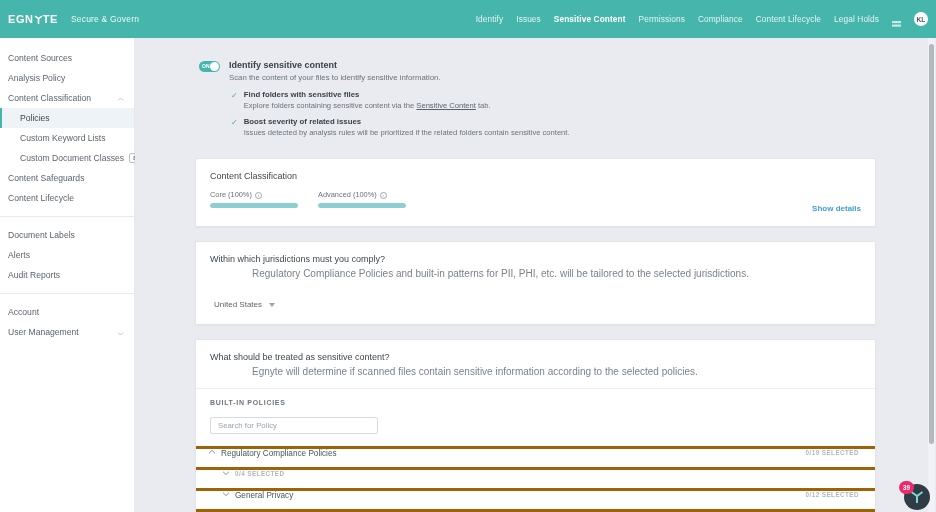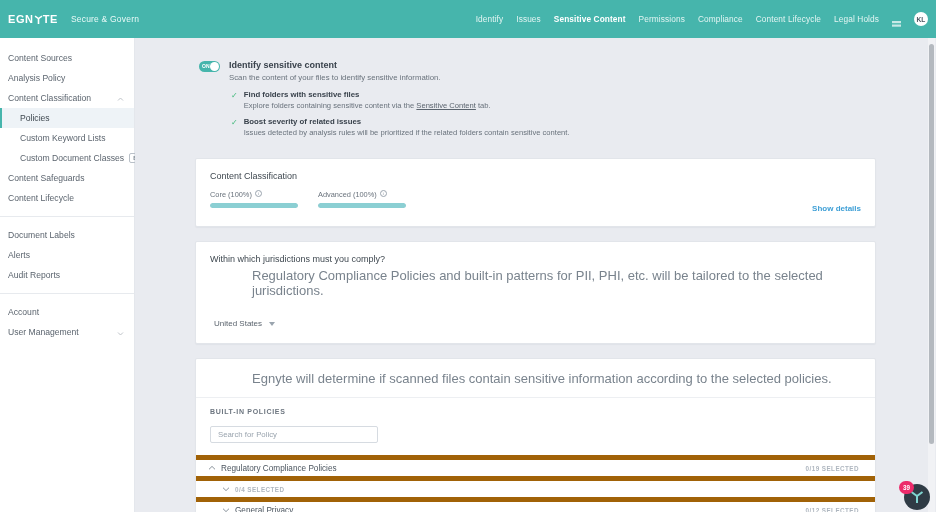--- a/index.html
+++ b/index.html
@@ -91,26 +91,26 @@
 
   
   .card {
     background: #ffffff; border-radius: 2px; border: 1px solid #e2e5ea;
     box-shadow: 0 1px 1px rgba(60,70,90,.05);
     margin-bottom: 14px;
   }
   .card-pad { padding: 12px 14px 13px 14px; }
   .card-title { font-size: 9px; color: #3f4850; margin-bottom: 9px; }
   .card-q { font-size: 9px; color: #3f4850; margin-bottom: 4px; }
-  .card-sub { font-size: 13px; color: #79838d; padding-left: 42px; }
+  .card-sub { font-size: 10px; color: #79838d; padding-left: 42px; }
 
   .cc-row { display: flex; align-items: flex-start; }
   .meters { display: flex; gap: 20px; flex: 1; }
   .meter { width: 88px; }
-  .meter-label { font-size: 7.4px; color: #69727c; display: flex; align-items: flex-start; gap: 3px; margin-bottom: 4px; }
+  .meter-label { font-size: 7.4px; color: #69727c; display: flex; align-items: flex-end; gap: 3px; margin-bottom: 4px; }
   .info-i {
     width: 7px; height: 7px; border-radius: 50%; border: 1px solid #9aa4ae; color: #9aa4ae;
     font-size: 5px; display: inline-flex; align-items: center; justify-content: center; line-height: 1;
     font-family: "Liberation Serif", serif; cursor: pointer;
   }
   .bar { height: 5px; border-radius: 3px; background: #e3e7ec; overflow: hidden; }
   .bar > i { display: block; height: 100%; background: #8bcfd3; border-radius: 3px; }
   .show-details { font-size: 8px; color: #3e9fd6; cursor: pointer; margin-top: 14px; white-space: nowrap; font-weight: bold; }
 
   
@@ -128,21 +128,21 @@
   }
   .search-row { padding: 0 14px 12px 14px; }
   .search-input {
     width: 168px; height: 17px; border: 1px solid #d6dbe1; border-radius: 2px;
     font-size: 7.8px; color: #5b646e; padding: 0 7px; outline: none;
     font-family: "Liberation Sans", sans-serif; background: #ffffff;
   }
   .search-input::placeholder { color: #9aa4ae; }
 
   .prow {
-    height: 21px; display: flex; align-items: center; border-top: 5px solid #a16207;
+    height: 21px; display: flex; border-top: 3px solid #a16207;
     padding: 0 16px 0 12px; cursor: pointer;
   }
   .prow .pchev { width: 8px; margin-right: 5px; color: #8a939c; font-size: 7px; line-height: 1; display: inline-block; }
   .prow .pname { font-size: 8.2px; color: #4a545e; flex: 1; }
   .prow.indent { padding-left: 26px; }
   .prow .pcount { font-size: 6.3px; letter-spacing: .45px; color: #aeb6bf; font-weight: bold; }
 
   
   .scrollbar {
     position: absolute; right: 1px; top: 0; width: 7px; height: 512px; background: #f1f2f5;
@@ -326,20 +326,21 @@
               <span class="select">
                 <span>United States</span>
                 <span class="caret"></span>
               </span>
             </div>
           </div>
         </div>
 
         <div class="card">
           <div class="card-pad" style="padding-bottom:11px">
+            <div class="card-q">What should be treated as sensitive content?</div>
             <div class="card-sub">Egnyte will determine if scanned files contain sensitive information according to the selected policies.</div>
           </div>
 
           <div class="section-label">BUILT-IN POLICIES</div>
           <div class="search-row">
             <input class="search-input" placeholder="Search for Policy" style="">
           </div>
 
           <div class="prow">
             <span class="pchev">

